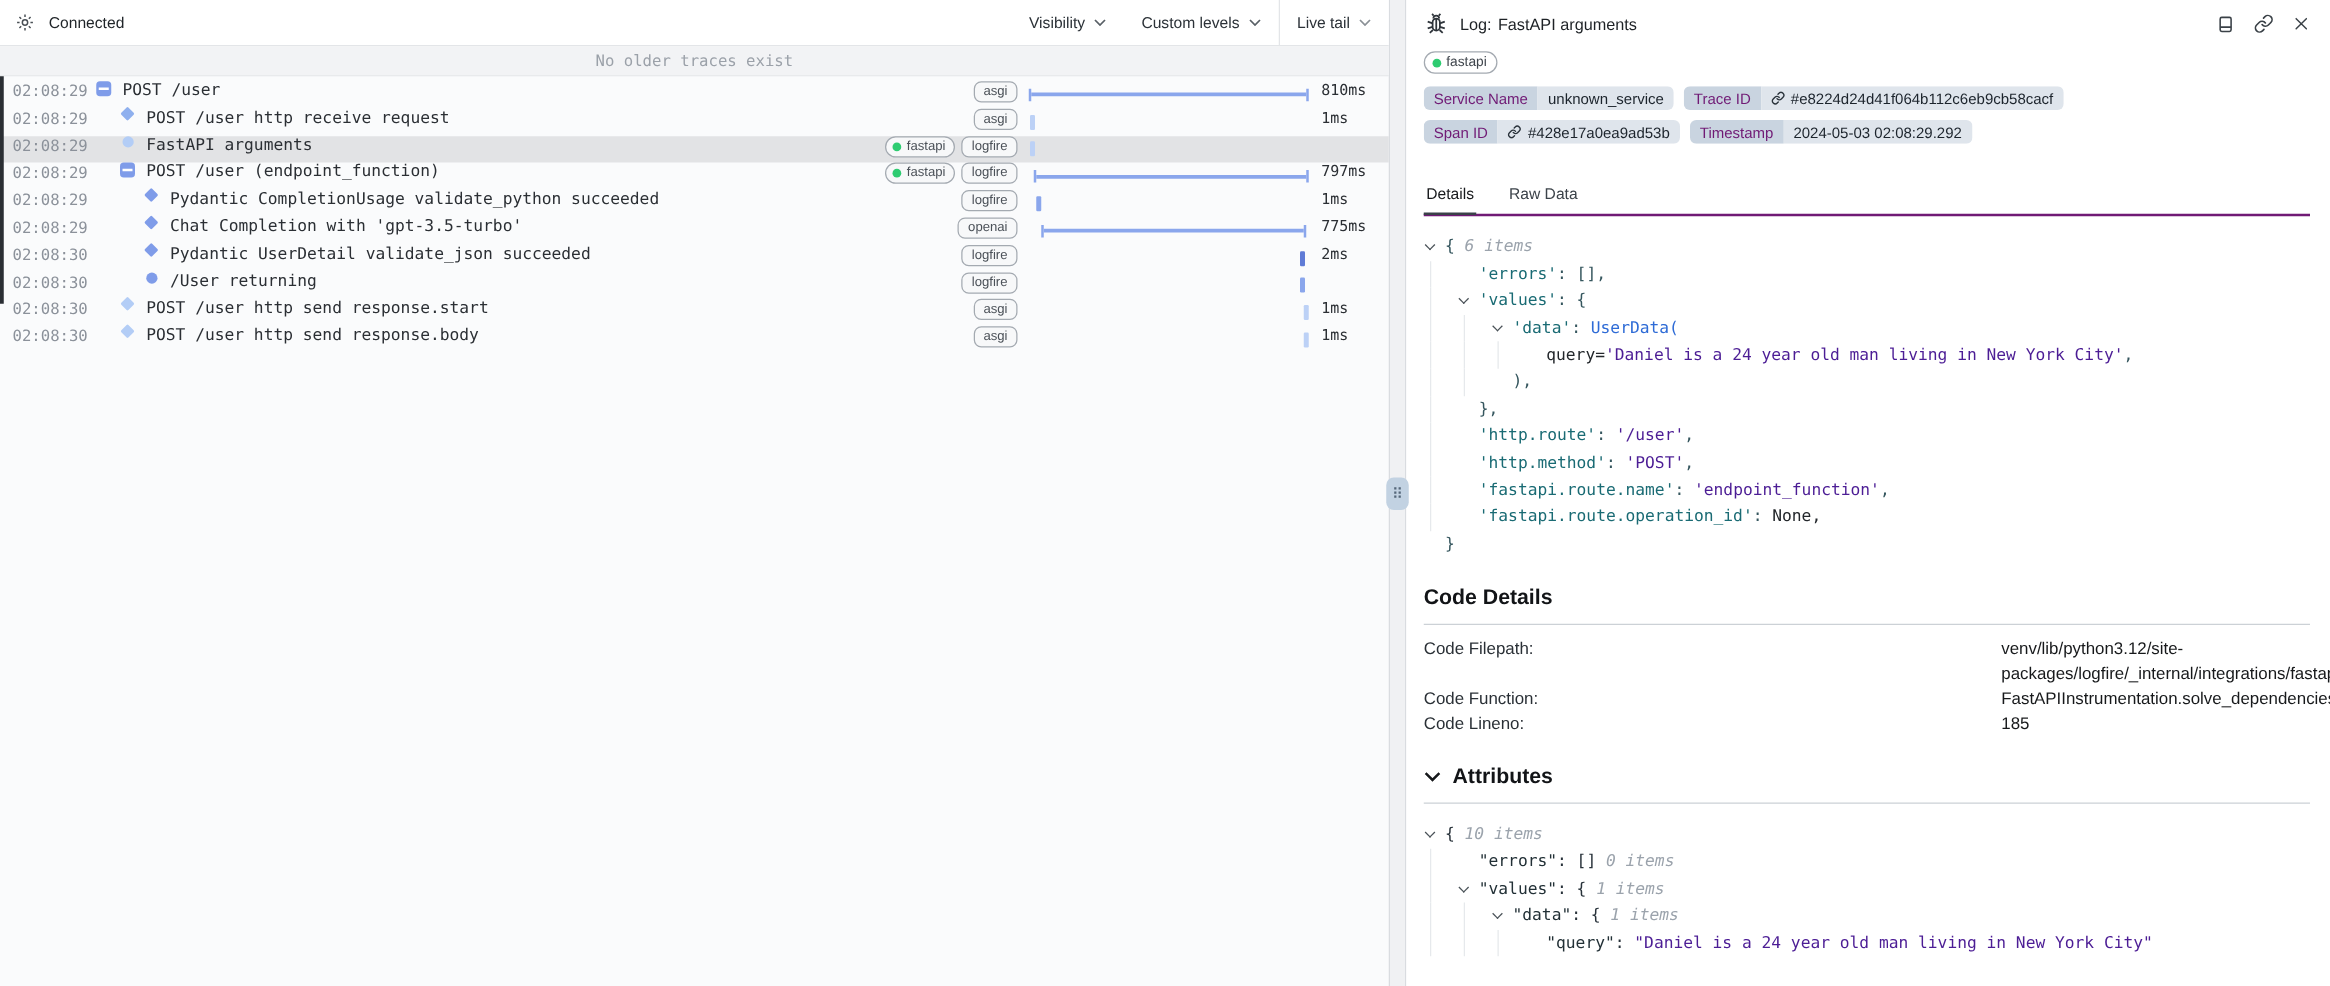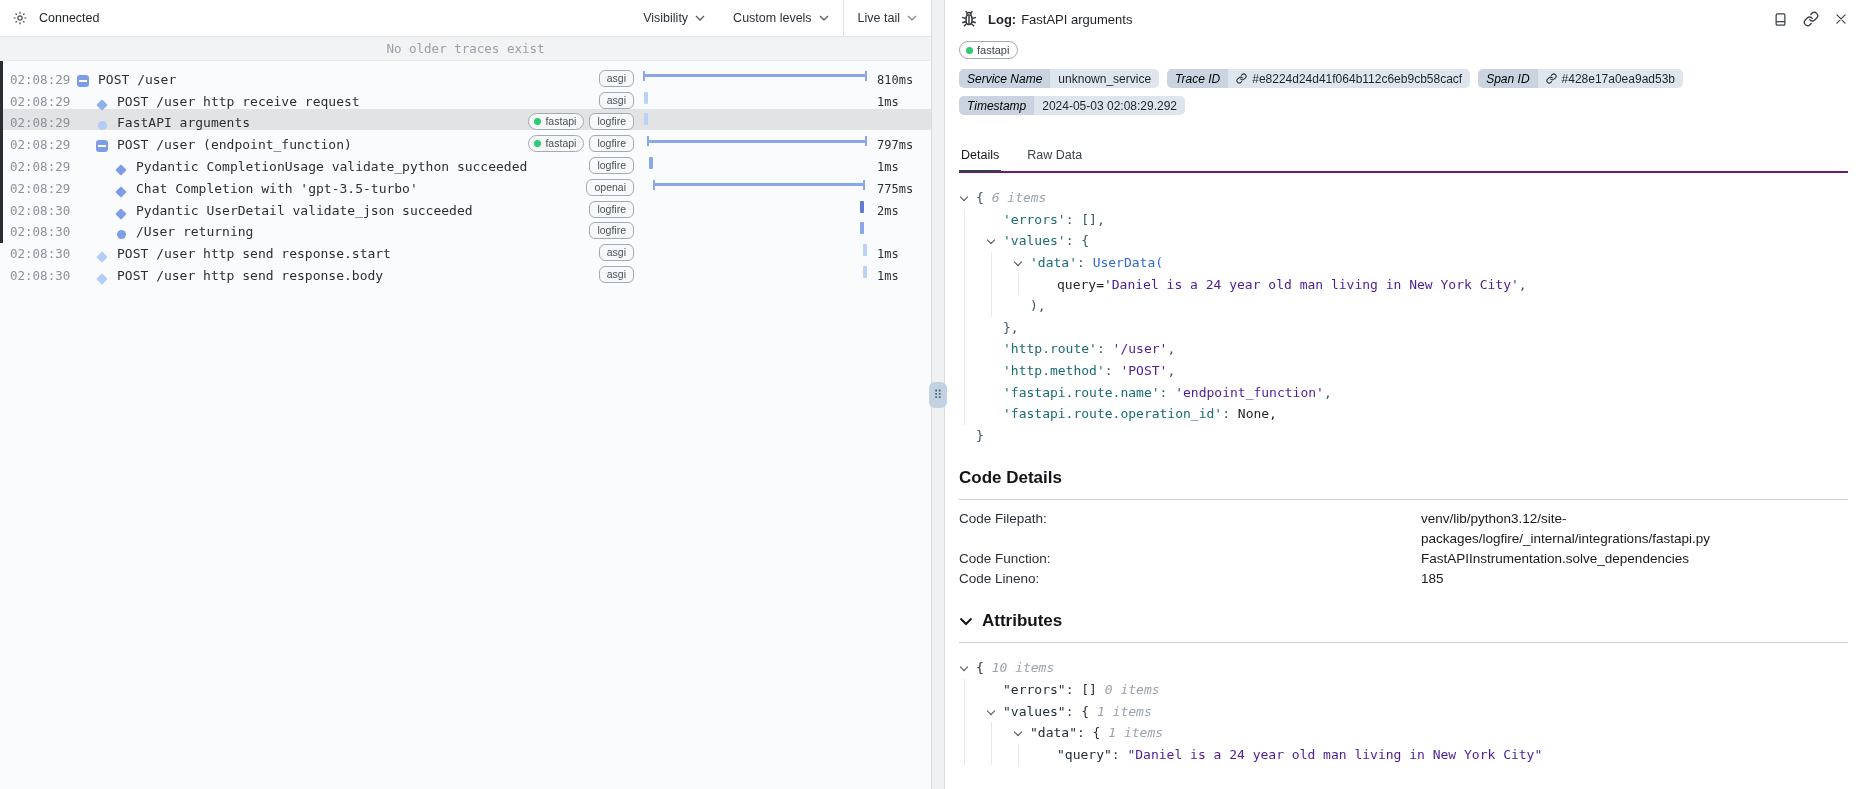--- a/index.html
+++ b/index.html
@@ -1,32 +1,32 @@
 <!DOCTYPE html>
 <html><head>
 <meta charset="utf-8">
 <style>
   *{margin:0;padding:0;box-sizing:border-box}
   html,body{width:1864px;height:789px;overflow:hidden}
   body{font-family:"Liberation Sans",sans-serif;background:#eef0f2;color:#23272b;font-size:13px}
   .app{display:flex;width:1864px;height:789px}
 
   
-  .left{width:932px;background:#fafbfc;border-right:1px solid #d9dce0;display:flex;flex-direction:column}
+  .left{width:1112px;background:#fafbfc;border-right:1px solid #d9dce0;display:flex;flex-direction:column}
   .topbar{height:37px;background:#fff;border-bottom:1px solid #e3e5e8;display:flex;align-items:center;padding:0 0 0 12px;flex:0 0 auto}
   .tb-left{display:flex;align-items:center;gap:11px}
   .gear-btn{display:flex;color:#4a5056;cursor:pointer}
   .status{font-size:12.5px;color:#1f2428}
   .tb-right{margin-left:auto;display:flex;align-items:center;height:100%}
   .menu{display:flex;align-items:center;gap:7px;font-size:12.5px;color:#2c3238;cursor:pointer;padding:14px 14px;height:100%}
   .tb-sep{width:1px;height:37px;background:#e3e5e8}
   .banner{height:24px;background:#f2f3f5;border-bottom:1px solid #e8eaec;color:#9ba1a9;font:12.5px "DejaVu Sans Mono",monospace;display:flex;align-items:center;justify-content:center;flex:0 0 auto}
   .rows{position:relative;flex:1;padding-top:4px}
   .trace-accent{position:absolute;left:0;top:0;width:3px;height:182px;background:#2a2e33}
-  .trow{display:flex;align-items:flex-end;height:21.8px;padding:0 6px 0 10px;cursor:pointer}
+  .trow{display:flex;align-items:flex-start;height:21.8px;padding:0 6px 0 10px;cursor:pointer}
   .trow.selected{background:#e2e3e5}
   .t-time{font:12.5px "DejaVu Sans Mono",monospace;color:#8b919a;width:66px;flex:0 0 auto}
   .t-indent{flex:0 0 auto;display:inline-block}
   .t-icon{flex:0 0 auto;width:14px;display:flex;justify-content:center;margin-right:8px}
   .i-sq{width:12px;height:12px;border-radius:3px;background:#7f9ce9;position:relative}
   .i-sq::before{content:"";position:absolute;left:2px;top:5px;width:8px;height:2px;background:#fff}
   .i-dia{width:8px;height:8px;transform:rotate(45deg);border-radius:1px}
   .i-dot{width:9px;height:9px;border-radius:50%}
   .ic-mid{background:#7f9ce9}.ic-soft{background:#8fb0ee}.ic-light{background:#b3cdf6}
   .t-name{font:13px "DejaVu Sans Mono",monospace;color:#2b2f34;white-space:nowrap;overflow:hidden;flex:1}
@@ -43,28 +43,28 @@
 
   
   .divider{width:13px;background:#f0f1f3;border-right:1px solid #d9dce0;position:relative;flex:0 0 auto}
   .handle{position:absolute;left:50%;top:382px;transform:translateX(-50%);width:18px;height:26px;background:#c2d2e2;border-radius:6px;color:#55677a;font-size:12px;display:flex;align-items:center;justify-content:center;cursor:col-resize;z-index:2}
 
   
   .right{flex:1;background:#fff;overflow:hidden;padding:0 16px 0 14px;position:relative}
   .dp-header{height:34px;display:flex;align-items:center;gap:9px;padding-top:4px}
   .bug{color:#2f353b;display:flex}
   .dp-title{font-size:13px;color:#1e2226}
-  .dp-title .kind{font-weight:700;margin-right:5px}
+  .dp-title .kind{font-weight:400;margin-right:5px}
   .dp-actions{margin-left:auto;display:flex;gap:15px;align-items:center;color:#3a4147}
   .icon-btn{cursor:pointer;display:flex}
   .tagrow{margin:7px 0 10px}
   .pill{display:inline-flex;align-items:center;gap:4px;border:1px solid #a4aab1;border-radius:999px;padding:2px 8px 2px 6px;font-size:11px;color:#3f454c;background:#fff}
   .meta{display:flex;flex-wrap:wrap;gap:8px;max-width:1000px}
   .chip{display:inline-flex;border-radius:5px;overflow:hidden;font-size:12px;cursor:default}
-  .chip .cl{background:#c9d4e0;padding:2.5px 8px;font-style:italic;color:#000000}
+  .chip .cl{background:#c9d4e0;padding:2.5px 8px;color:#701a75}
   .chip .cv{background:#dfe5ec;padding:1px 8px;color:#1c242c;display:flex;align-items:center;gap:5px}
   .chip .linkicon{display:flex;color:#2a333b}
   .tabs{display:flex;gap:24px;border-bottom:2px solid #701a75;margin-top:24px}
   .tab{font-size:12.5px;padding:9px 2px 8px;color:#3c434a;cursor:pointer;border-bottom:2px solid transparent;margin-bottom:-1px}
   .tab.active{color:#17191c;border-bottom-color:#3a4148}
   h2.sect{font-size:17px;font-weight:700;color:#121417;margin-top:22px;display:flex;align-items:center}
   .hr{height:1px;background:#ccd1d6;margin:11px 0 9px}
   .sect-chev{display:flex;margin-right:9px;cursor:pointer}
   .codeblock{font:13px "DejaVu Sans Mono",monospace;margin-top:14px}
   .cl-line{display:flex;align-items:center;height:21.6px;white-space:pre}

